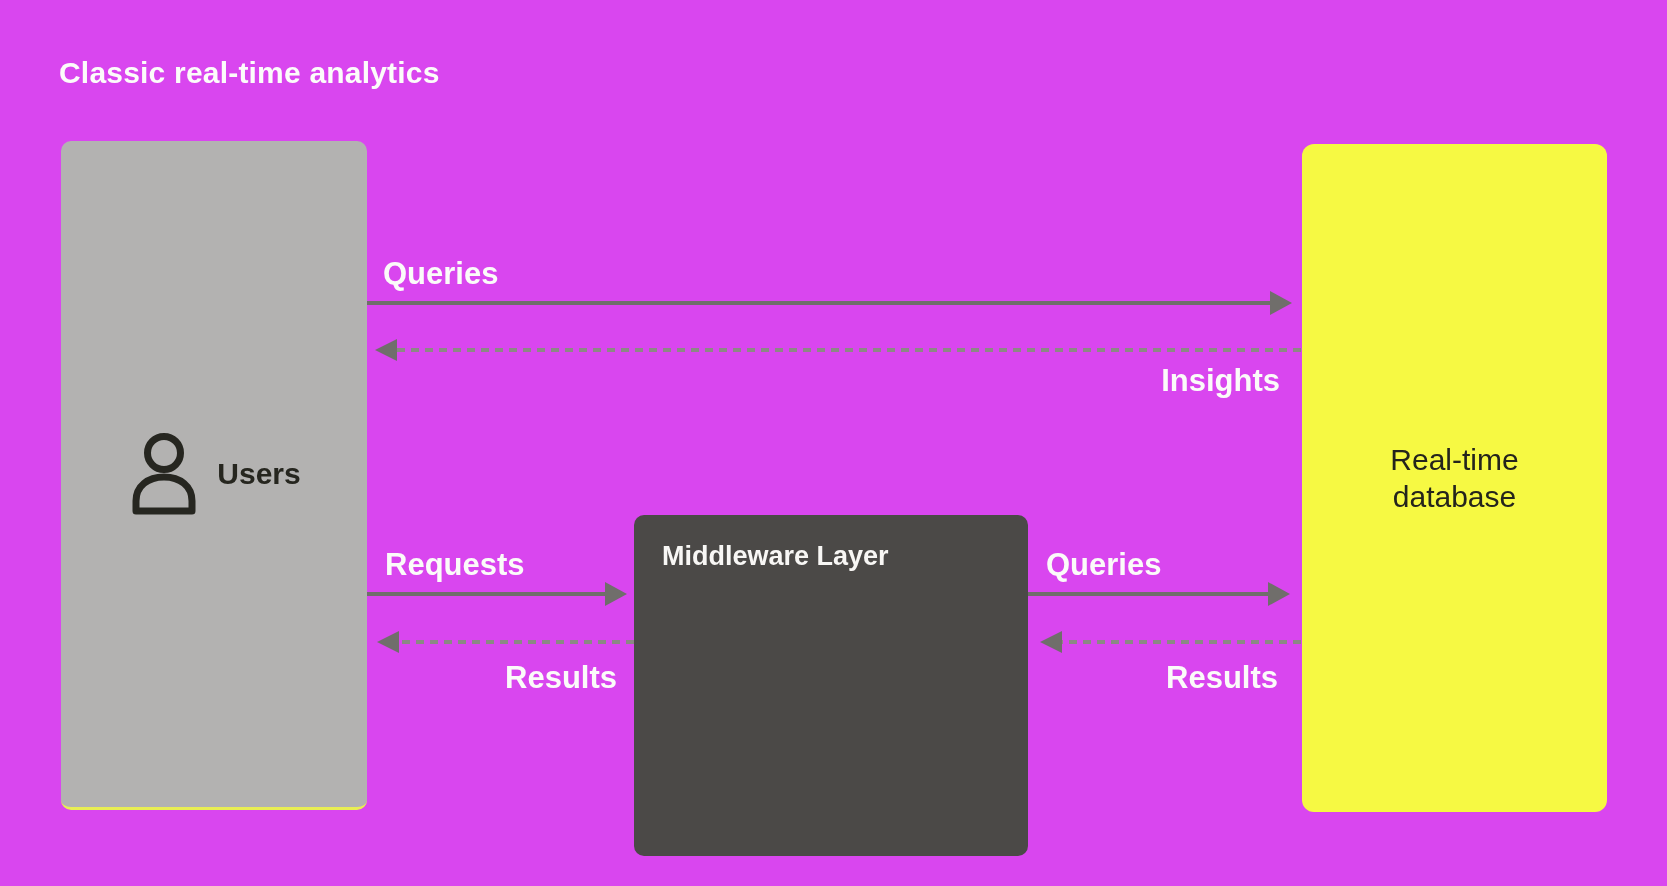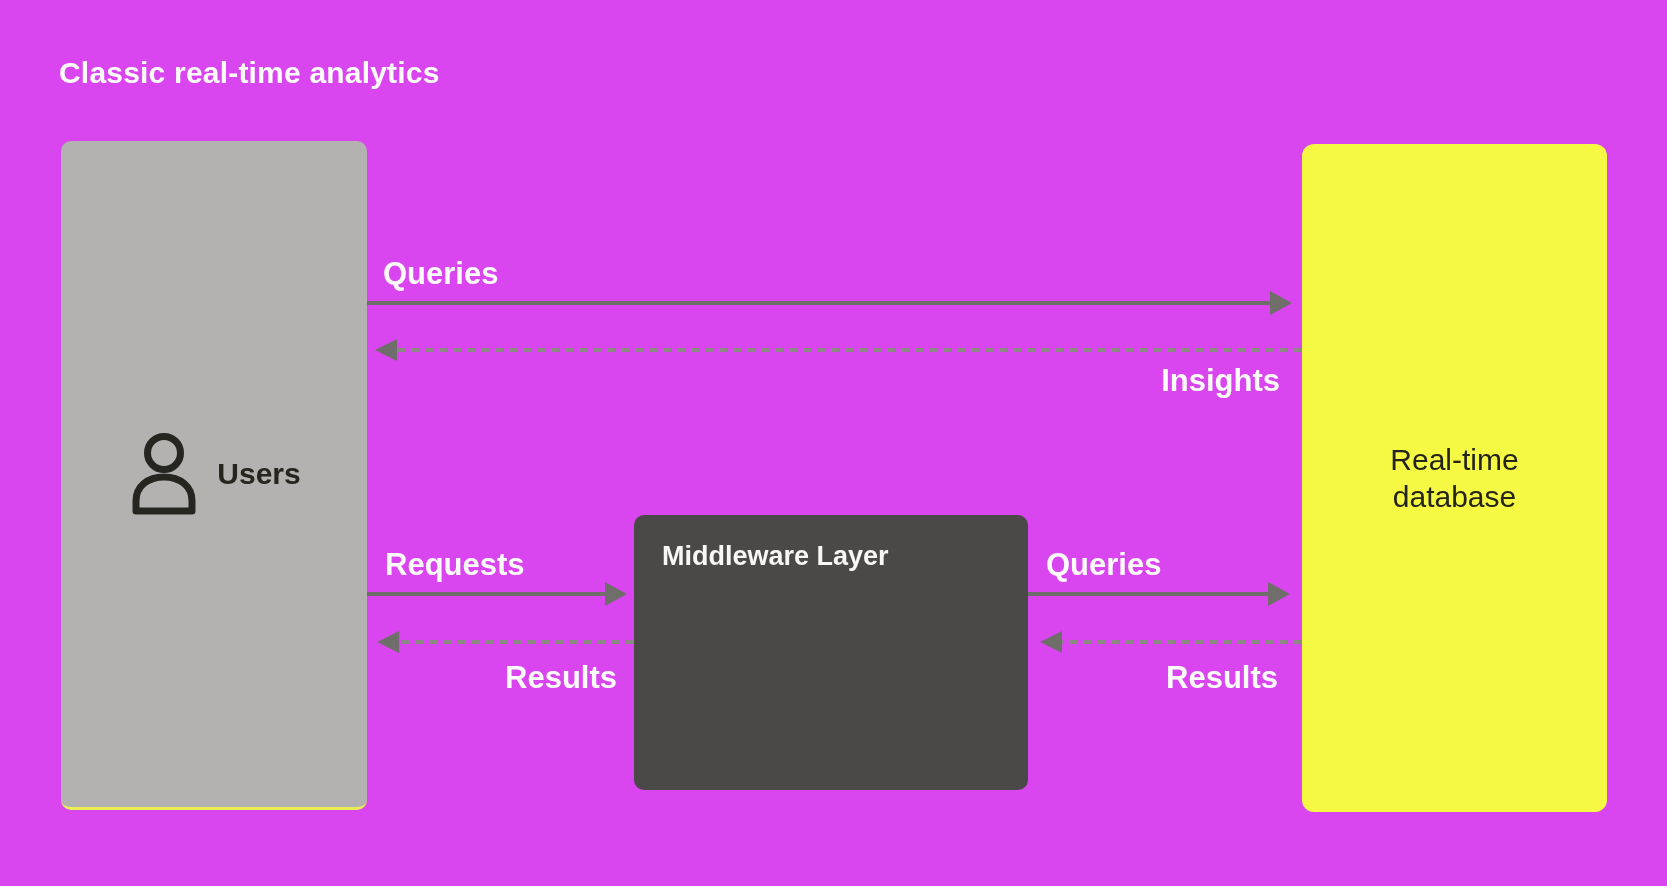--- a/index.html
+++ b/index.html
@@ -43,21 +43,21 @@
   }
   .node-users .node-label {
     font-size: 30px;
     font-weight: bold;
     color: #26261f;
   }
   .node-middleware {
     left: 634px;
     top: 515px;
     width: 394px;
-    height: 275px;
+    height: 341px;
     background: #4b4947;
     border-radius: 10px;
     padding: 26px 28px;
   }
   .node-middleware .node-label {
     font-size: 27px;
     font-weight: bold;
     color: #f8f7f5;
   }
   .node-database {

